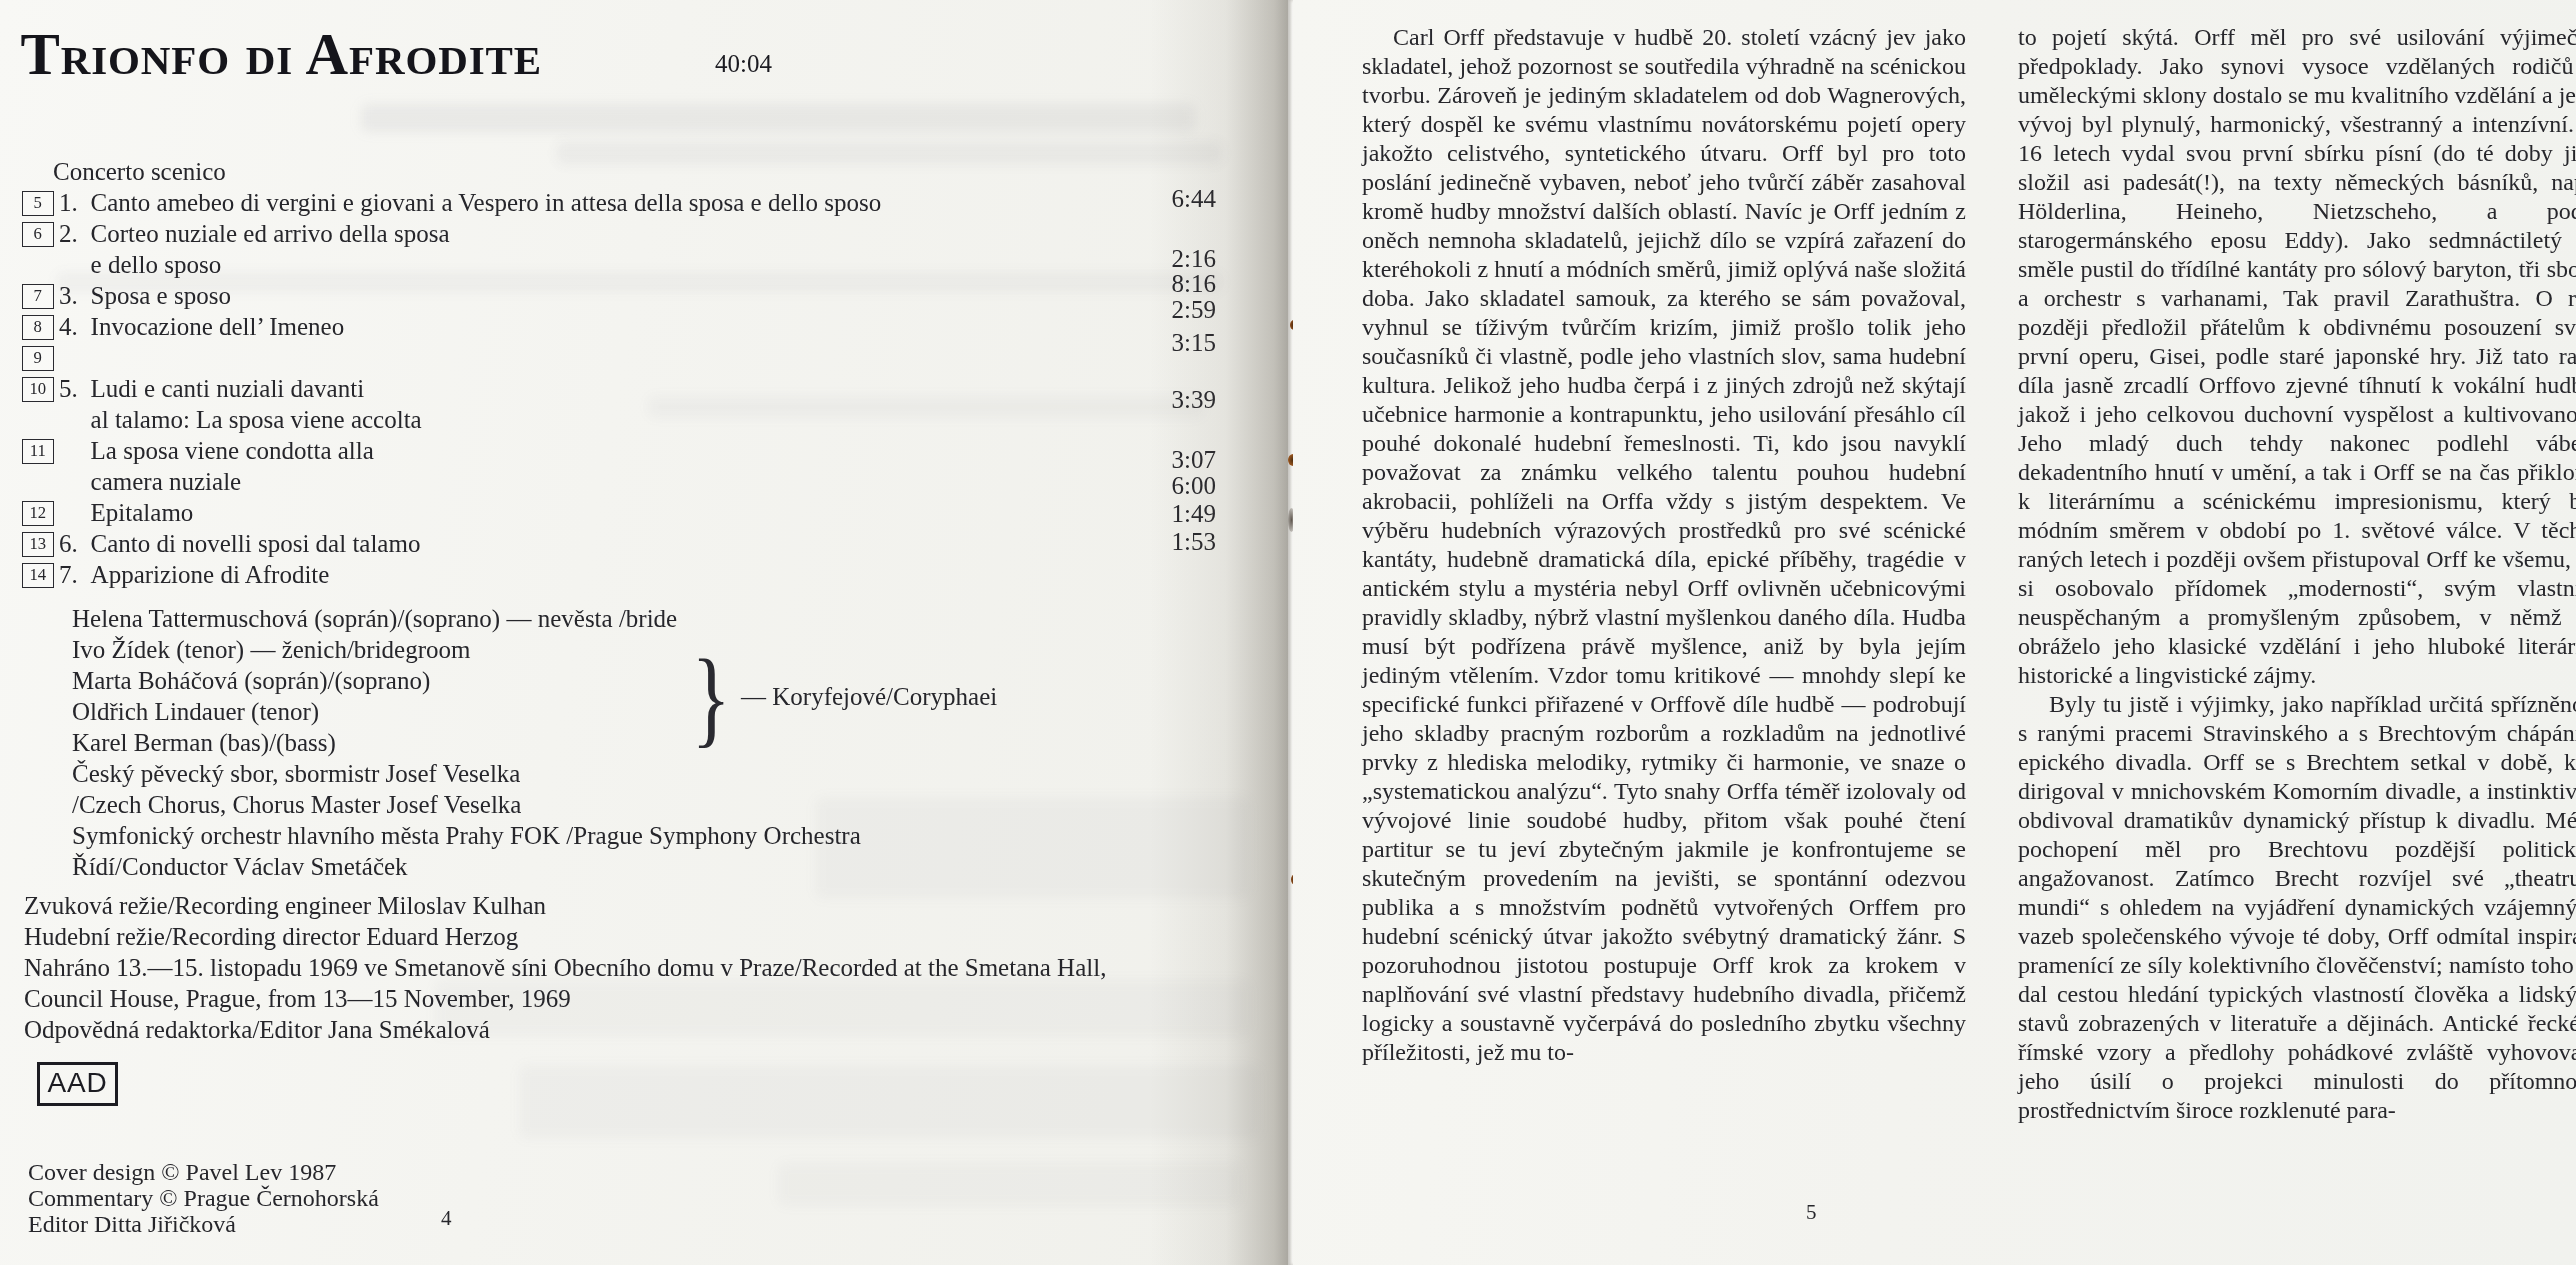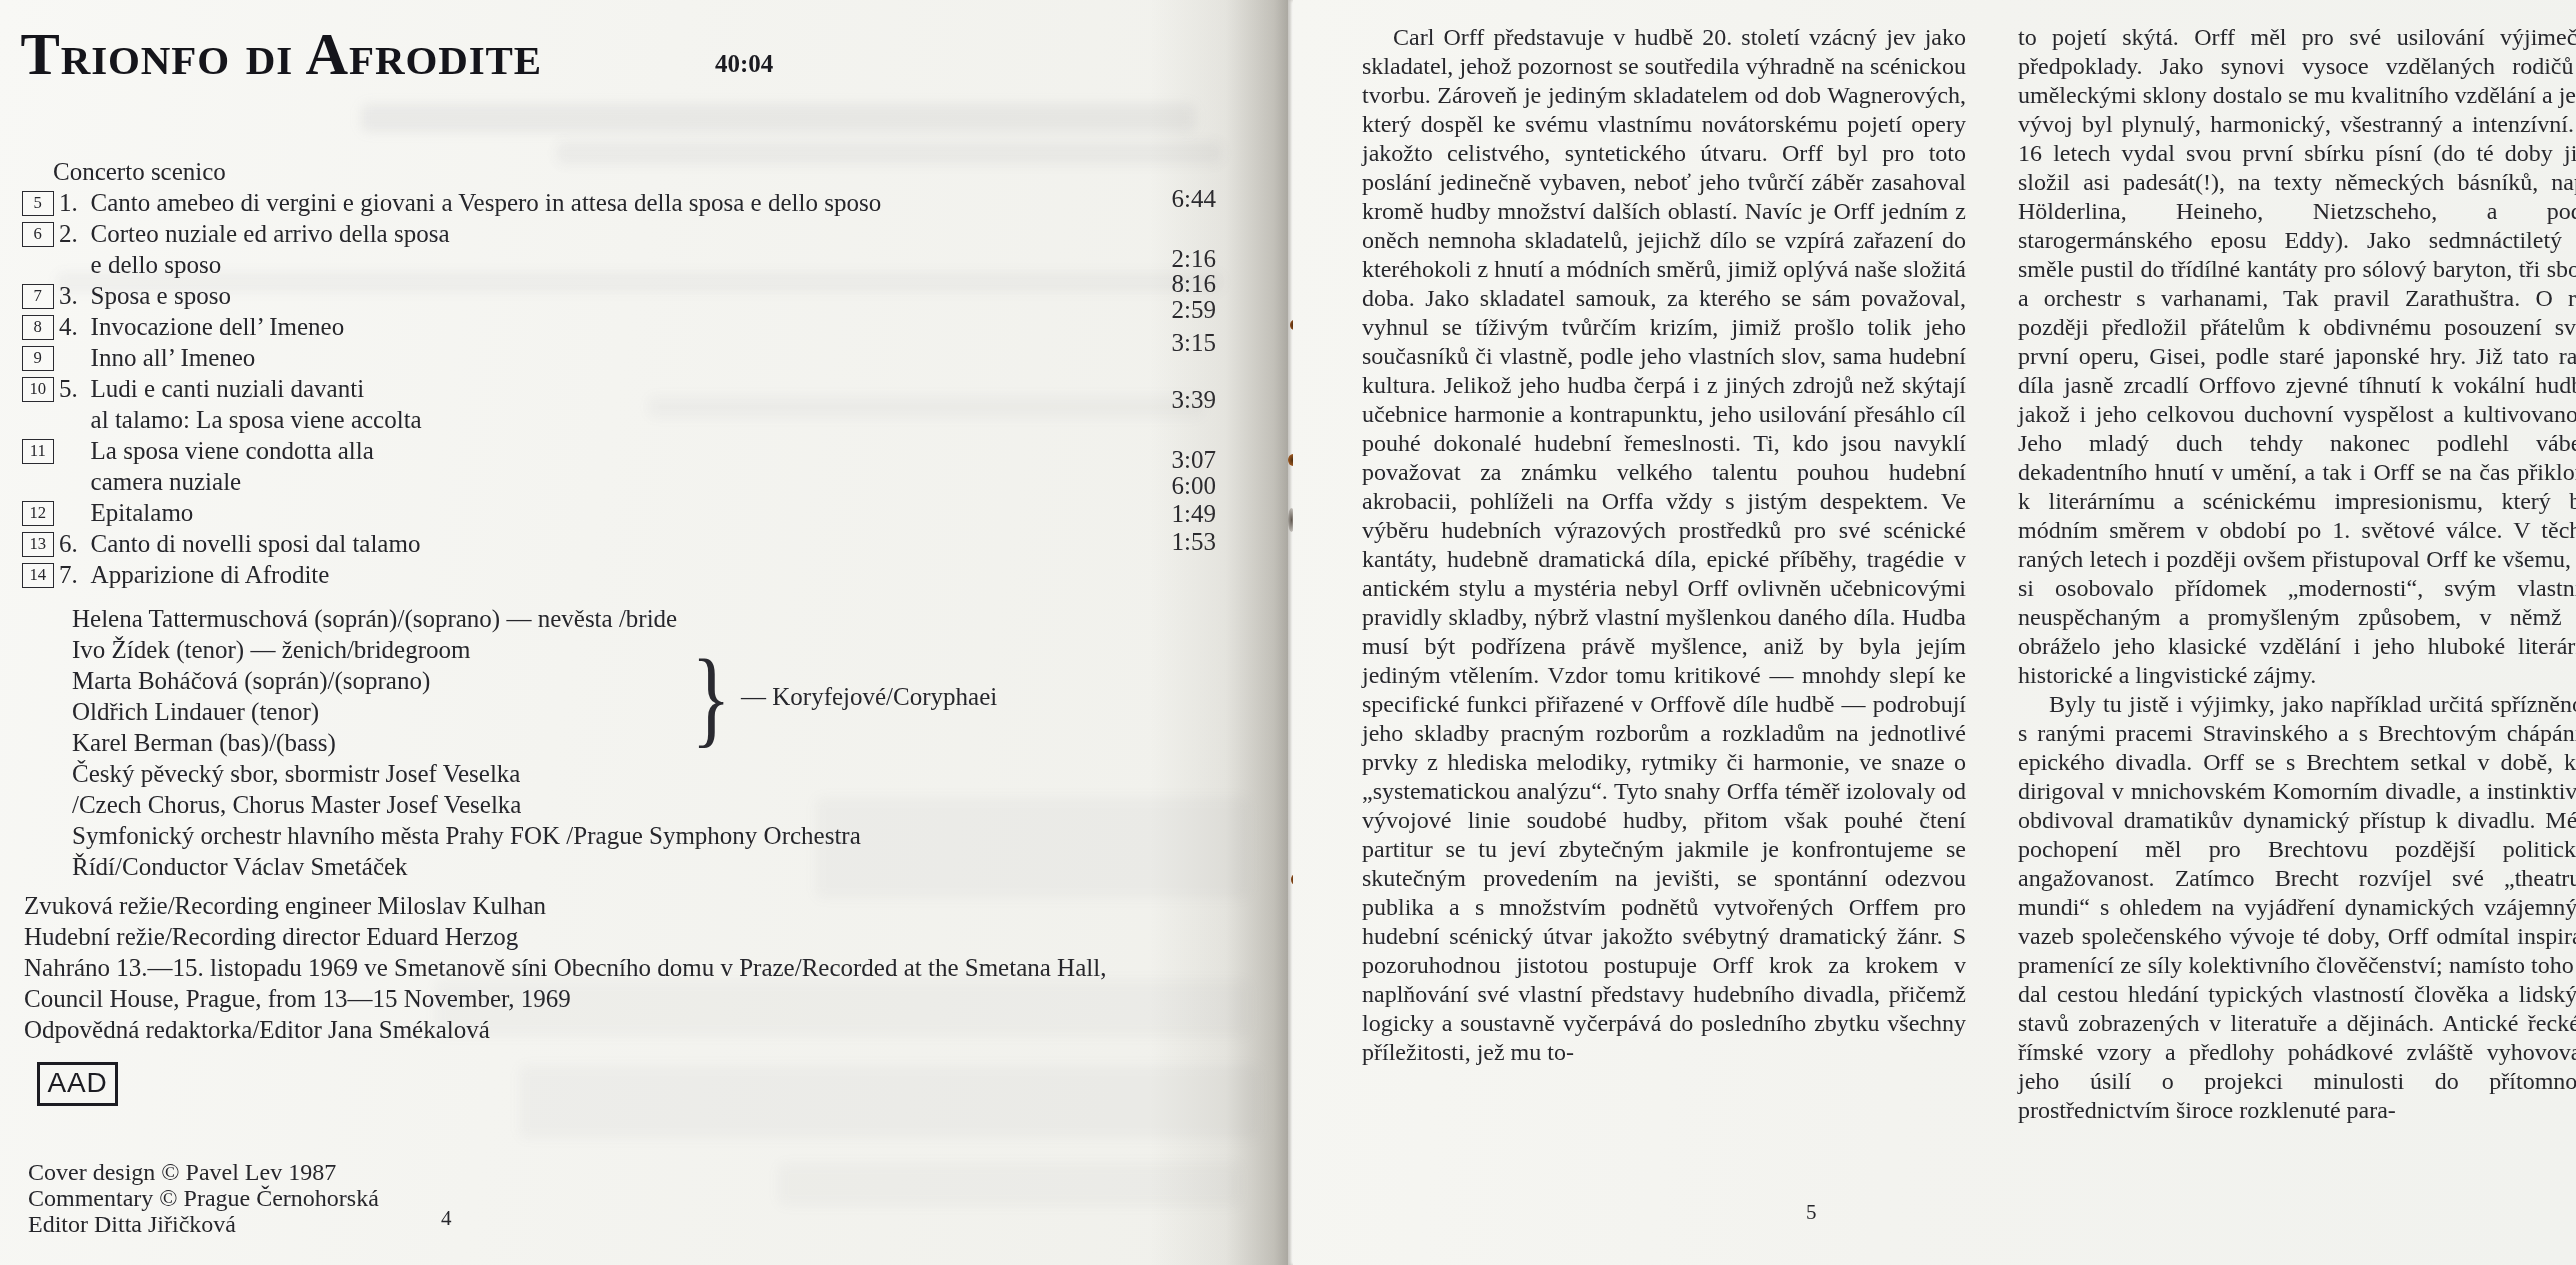--- a/index.html
+++ b/index.html
@@ -4,21 +4,21 @@
 <style>
   html,body{margin:0;padding:0;background:#d8d5cd;}
   .scan{position:relative;width:2576px;height:1265px;overflow:hidden;
         font-family:"Liberation Serif",serif;color:#26262b;background:#e4e2da;}
 
   
   .page-left{position:absolute;left:0;top:0;width:1293px;height:1265px;
              background:linear-gradient(100deg,#f8f8f5 0%,#f4f4f0 45%,#f0f0eb 100%);}
   .title{position:absolute;left:20.4px;top:20.4px;font-size:59px;font-weight:700;
          font-variant:small-caps;letter-spacing:0.9px;color:#15151b;white-space:nowrap;}
-  .duration{position:absolute;left:715px;top:50px;font-size:25px;font-weight:700;color:#1b1b21;}
+  .duration{position:absolute;left:715px;top:50px;font-size:25px;font-weight:400;color:#1b1b21;}
   .subtitle{position:absolute;left:53px;top:158px;font-size:25px;}
 
   .tracklist{position:absolute;left:0;top:189px;width:1149px;}
   .tl-row{display:flex;height:31px;font-size:25px;align-items:flex-start;}
   .tl-box{width:31.5px;height:25px;margin-left:22px;margin-top:1.9px;border:1.9px solid #2a2a30;
           box-sizing:border-box;display:flex;align-items:center;justify-content:center;
           font-size:16.7px;flex:none;background:rgba(255,255,255,0.25);}
   .tl-box:empty{border-color:transparent;background:transparent;}
   .tl-num{width:31.5px;margin-left:5.6px;flex:none;}
   .tl-text{flex:1;white-space:nowrap;}
@@ -104,21 +104,20 @@
           <span class="tl-text">Sposa e sposo</span>
         </div>
       <div class="tl-row">
           <span class="tl-box">8</span>
           <span class="tl-num">4.</span>
           <span class="tl-text">Invocazione dell’ Imeneo</span>
         </div>
       <div class="tl-row">
           <span class="tl-box">9</span>
           <span class="tl-num"></span>
-          <span class="tl-text">Inno all’ Imeneo</span>
         </div>
       <div class="tl-row">
           <span class="tl-box">10</span>
           <span class="tl-num">5.</span>
           <span class="tl-text">Ludi e canti nuziali davanti</span>
         </div>
       <div class="tl-row">
           <span class="tl-box"></span>
           <span class="tl-num"></span>
           <span class="tl-text">al talamo: La sposa viene accolta</span>

